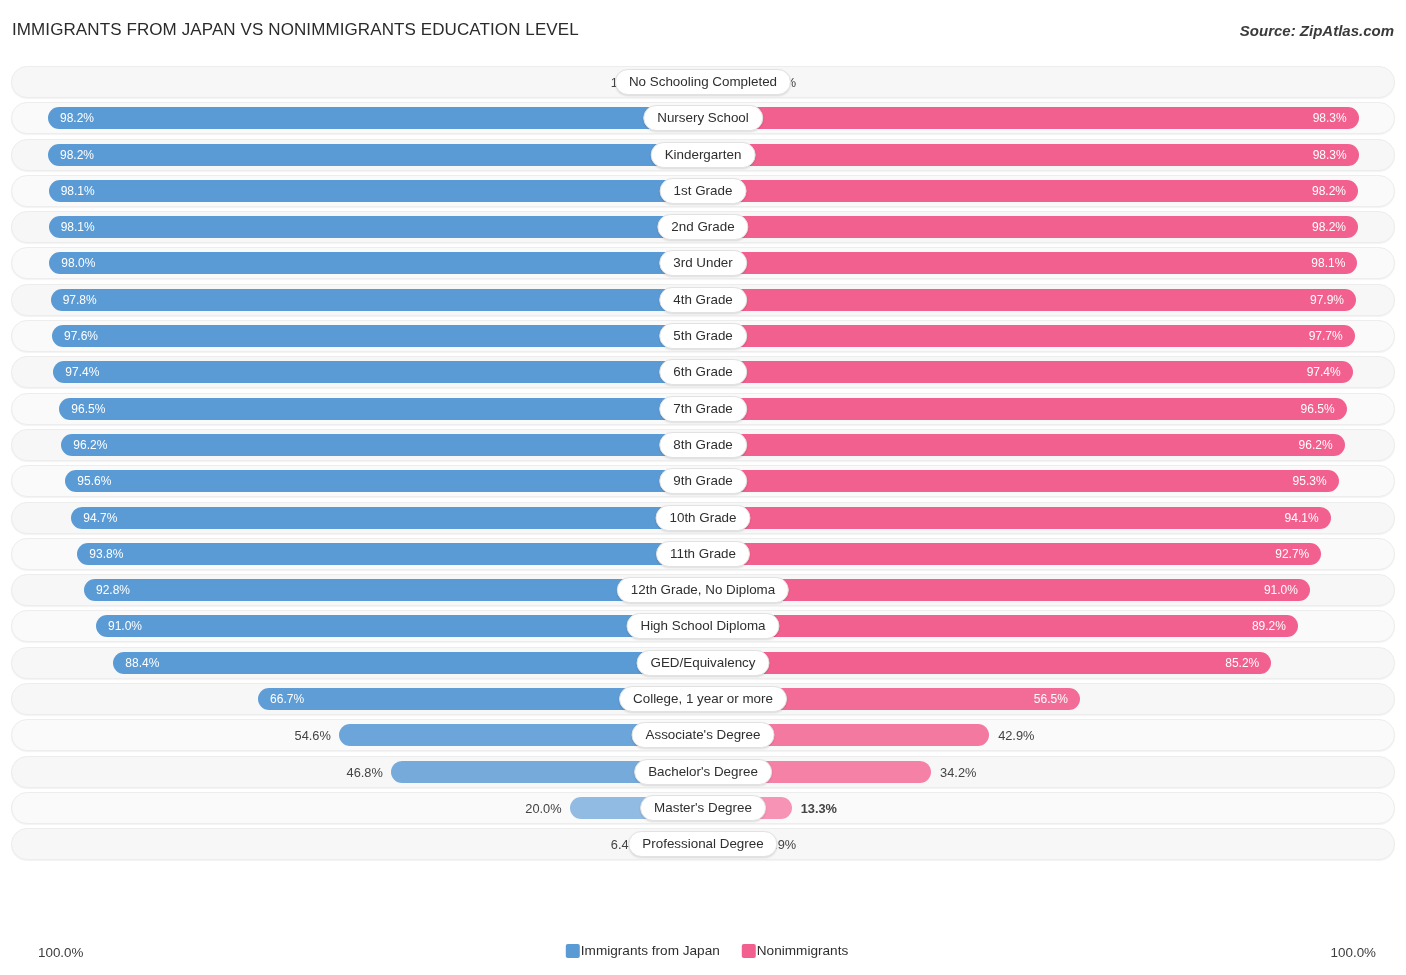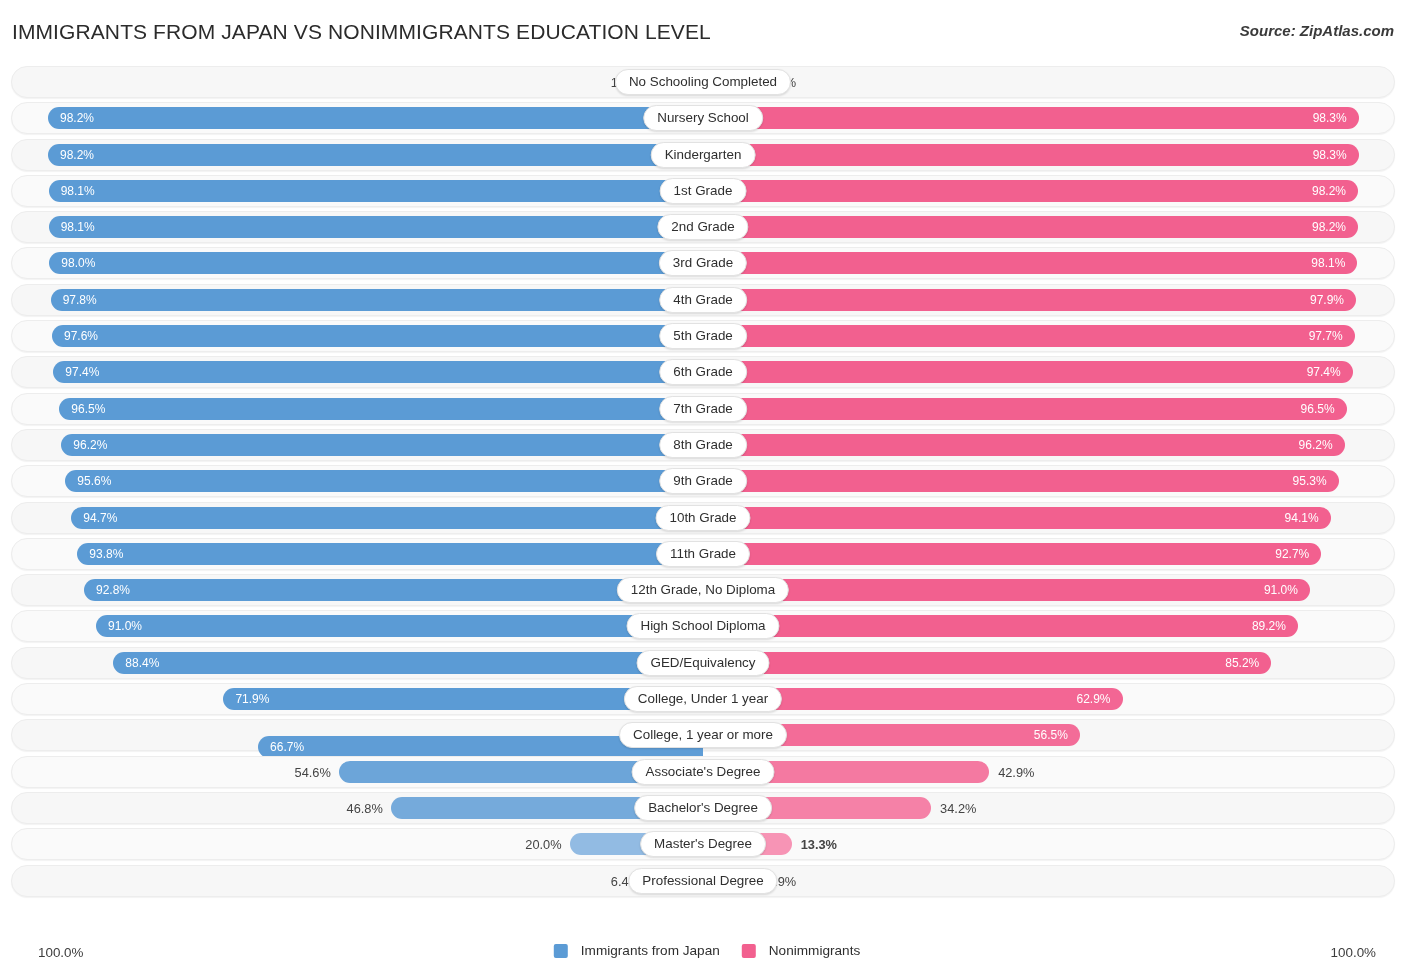--- a/index.html
+++ b/index.html
@@ -19,21 +19,21 @@
   
   #header {
     position: absolute;
     top: 0; left: 0; right: 0;
     height: 58px;
   }
   #chart-title {
     position: absolute;
     left: 12px;
     top: 20px;
-    font-size: 21px;
+    font-size: 17px;
     letter-spacing: .1px;
     color: #2b2b2b;
     white-space: nowrap;
   }
   #source-label {
     position: absolute;
     right: 12px;
     top: 22px;
     font-size: 15px;
     font-style: italic;
@@ -158,21 +158,21 @@
     top: 2px;
     transform: translateX(-50%);
     display: flex;
     align-items: center;
     gap: 22px;
     white-space: nowrap;
   }
   .legend-item {
     display: flex;
     align-items: center;
-    gap: 13px;
+    gap: 1px;
     font-size: 13.6px;
     color: #2f2f2f;
   }
   .swatch {
     width: 14px;
     height: 14px;
     border-radius: 2px;
     display: inline-block;
   }
 </style>
@@ -234,21 +234,21 @@
       <div class="pill">2nd Grade</div>
     </div>
     <div class="row alt">
       <div class="track"></div>
       <div class="bar left" style="left: 49.34px; width: 653.66px; background: rgb(91, 155, 213);">
         <span class="inval">98.0%</span>
       </div>
       <div class="bar right" style="left: 703px; width: 654.327px; background: rgb(242, 96, 143);">
         <span class="inval">98.1%</span>
       </div>
-      <div class="pill">3rd Grade</div>
+      <div class="pill">3rd Under</div>
     </div>
     <div class="row">
       <div class="track"></div>
       <div class="bar left" style="left: 50.674px; width: 652.326px; background: rgb(91, 155, 213);">
         <span class="inval">97.8%</span>
       </div>
       <div class="bar right" style="left: 703px; width: 652.993px; background: rgb(242, 96, 143);">
         <span class="inval">97.9%</span>
       </div>
       <div class="pill">4th Grade</div>
@@ -346,33 +346,23 @@
     <div class="row">
       <div class="track"></div>
       <div class="bar left" style="left: 113.372px; width: 589.628px; background: rgb(91, 155, 213);">
         <span class="inval">88.4%</span>
       </div>
       <div class="bar right" style="left: 703px; width: 568.284px; background: rgb(242, 96, 143);">
         <span class="inval">85.2%</span>
       </div>
       <div class="pill">GED/Equivalency</div>
     </div>
-    <div class="row alt">
-      <div class="track"></div>
-      <div class="bar left" style="left: 223.427px; width: 479.573px; background: rgb(91, 155, 213);">
-        <span class="inval">71.9%</span>
-      </div>
-      <div class="bar right" style="left: 703px; width: 419.543px; background: rgb(243, 102, 148);">
-        <span class="inval">62.9%</span>
-      </div>
-      <div class="pill">College, Under 1 year</div>
-    </div>
-    <div class="row">
-      <div class="track"></div>
-      <div class="bar left" style="left: 258.111px; width: 444.889px; background: rgb(95, 157, 214); margin-top: 12px;">
+    <div class="row">
+      <div class="track"></div>
+      <div class="bar left" style="left: 258.111px; width: 444.889px; background: rgb(95, 157, 214);">
         <span class="inval">66.7%</span>
       </div>
       <div class="bar right cap" style="left: 703px; width: 376.855px; background: rgb(243, 108, 152);">
         <span class="inval">56.5%</span>
       </div>
       <div class="pill">College, 1 year or more</div>
     </div>
     <div class="row alt">
       <div class="track"></div>
       <div class="bar left cap" style="left: 338.818px; width: 364.182px; background: rgb(108, 165, 217);"></div>

